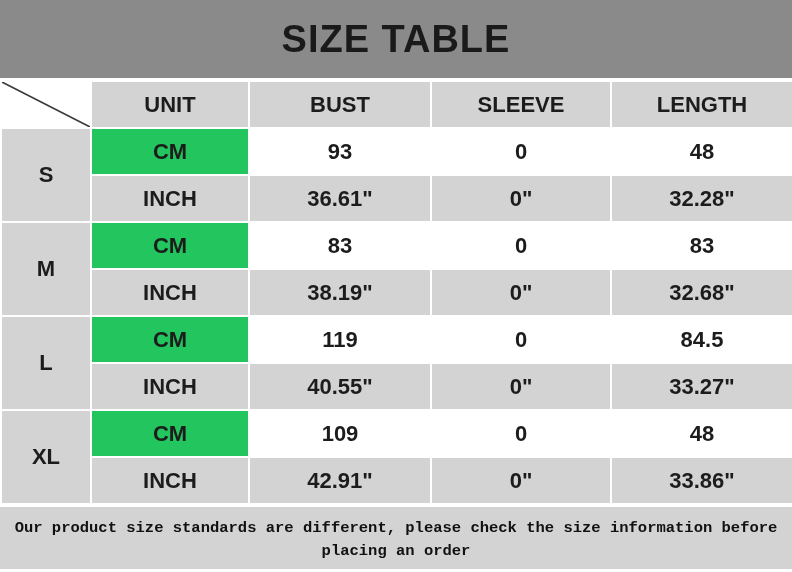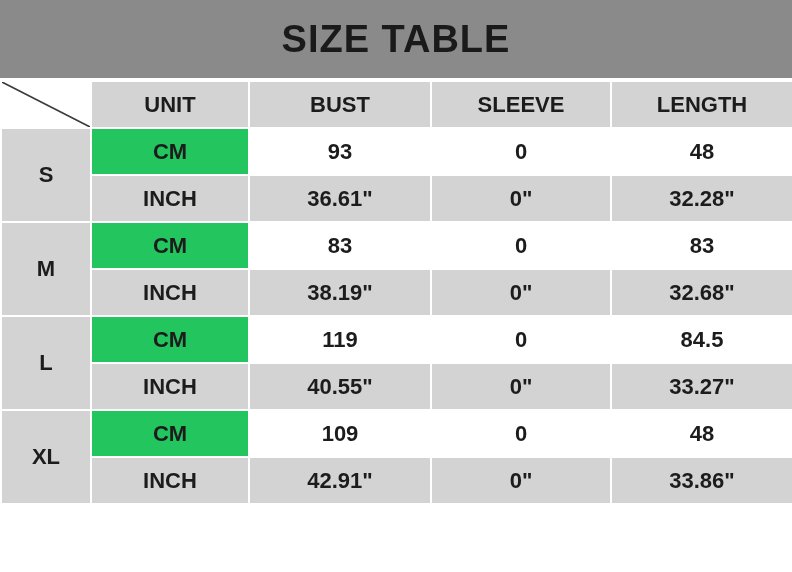--- a/index.html
+++ b/index.html
@@ -187,14 +187,15 @@
       </tr>
       <tr>
         <td class="unit-cell-dark">INCH</td>
         <td class="val-dark">42.91"</td>
         <td class="val-dark">0"</td>
         <td class="val-dark">33.86"</td>
       </tr>
     </tbody>
   </table>
 
+  <div class="footer-note">Our product size standards are different, please check the size information before placing an order</div>
 
 </div>
 
 </body></html>

